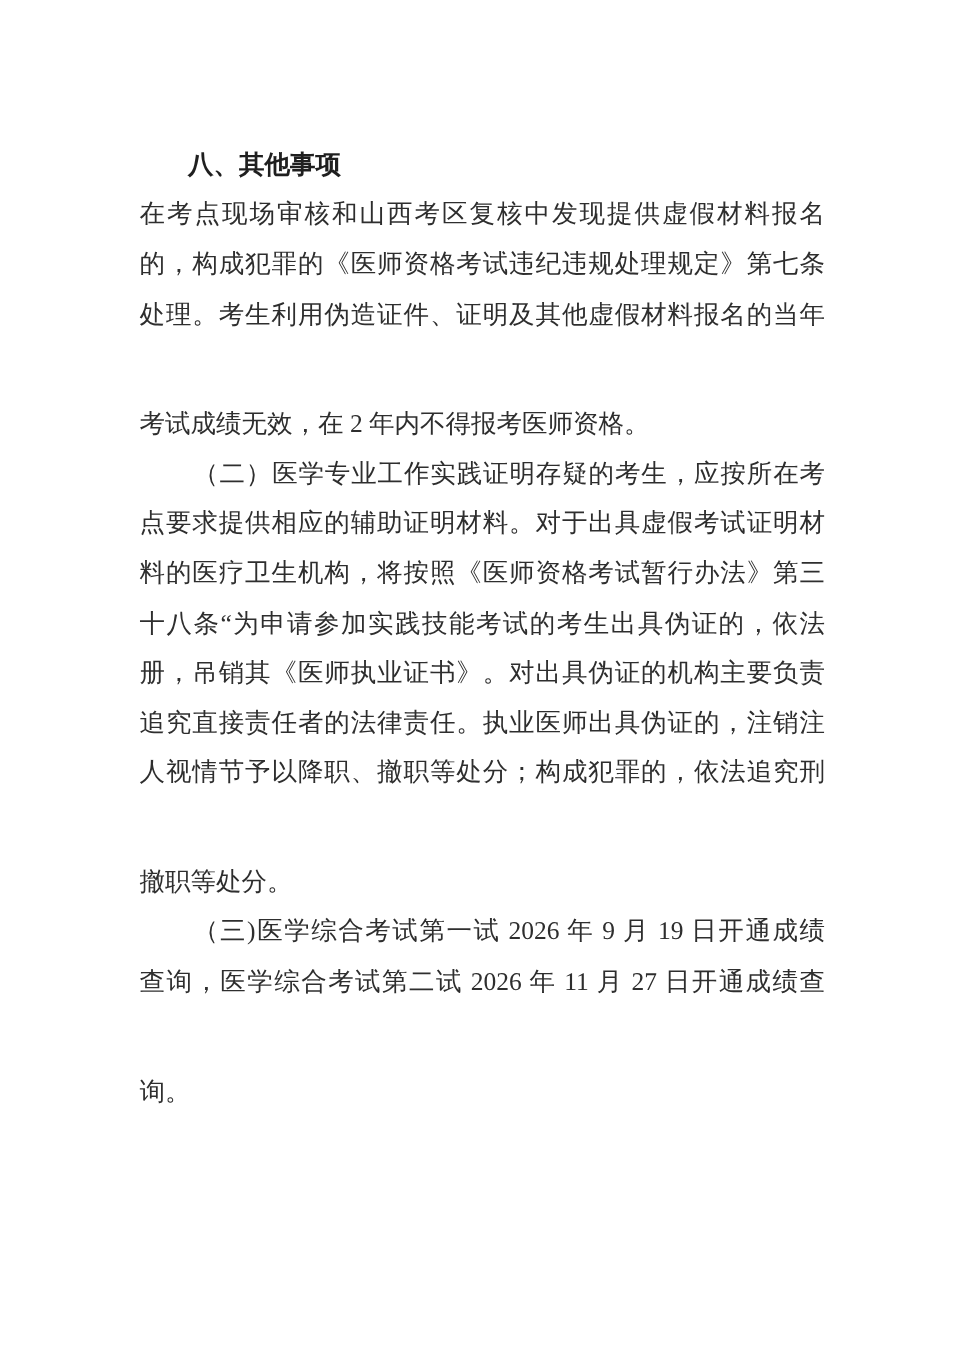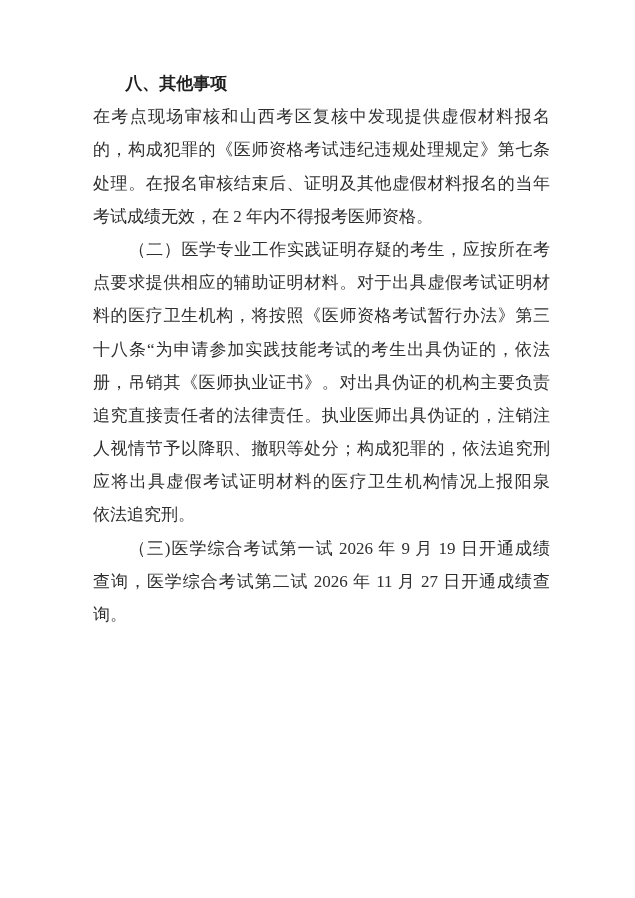--- a/index.html
+++ b/index.html
@@ -9,21 +9,21 @@
   .page {
     position: relative;
     width: 635px;
     height: 898px;
     background: #ffffff;
     overflow: hidden;
     font-family: "Liberation Serif", serif;
   }
   .content {
     position: absolute;
-    top: 67px;
+    top: 93px;
     left: 93px;
     width: 457px;
     color: #2e2e2e;
     font-size: 17px;
   }
   .line {
     line-height: 33.2px;
     height: 33.2px;
     text-align: justify;
     text-align-last: justify;
@@ -34,43 +34,43 @@
     font-weight: bold;
     text-indent: 1.9em;
     text-align-last: left;
     color: #1f1f1f;
   }
   .line.para-first {
     text-indent: 2.1em;
   }
   .line.para-last {
     text-align-last: left;
+    margin-top: 40px;
   }
 </style>
 </head>
 <body>
 
 <div class="page">
   <div class="content">
 
     <div class="line heading">八、其他事项</div>
 
     <div class="line">在考点现场审核和山西考区复核中发现提供虚假材料报名</div>
     <div class="line">的，构成犯罪的《医师资格考试违纪违规处理规定》第七条</div>
-    <div class="line">处理。在报名审核结束后、证明及其他虚假材料报名的当年</div>
+    <div class="line">处理。考生利用伪造证件、证明及其他虚假材料报名的当年</div>
     <div class="line para-last">考试成绩无效，在 2 年内不得报考医师资格。</div>
 
     <div class="line para-first">（二）医学专业工作实践证明存疑的考生，应按所在考</div>
     <div class="line">点要求提供相应的辅助证明材料。对于出具虚假考试证明材</div>
     <div class="line">料的医疗卫生机构，将按照《医师资格考试暂行办法》第三</div>
     <div class="line">十八条“为申请参加实践技能考试的考生出具伪证的，依法</div>
     <div class="line">册，吊销其《医师执业证书》。对出具伪证的机构主要负责</div>
     <div class="line">追究直接责任者的法律责任。执业医师出具伪证的，注销注</div>
     <div class="line">人视情节予以降职、撤职等处分；构成犯罪的，依法追究刑</div>
-    <div class="line">应将出具虚假考试证明材料的医疗卫生机构情况上报阳泉</div>
-    <div class="line para-last">依法追究刑。</div>
+    <div class="line para-last">撤职等处分。</div>
 
     <div class="line para-first">（三)医学综合考试第一试 2026 年 9 月 19 日开通成绩</div>
     <div class="line">查询，医学综合考试第二试 2026 年 11 月 27 日开通成绩查</div>
     <div class="line para-last">询。</div>
 
   </div>
 </div>
 
 </body></html>

